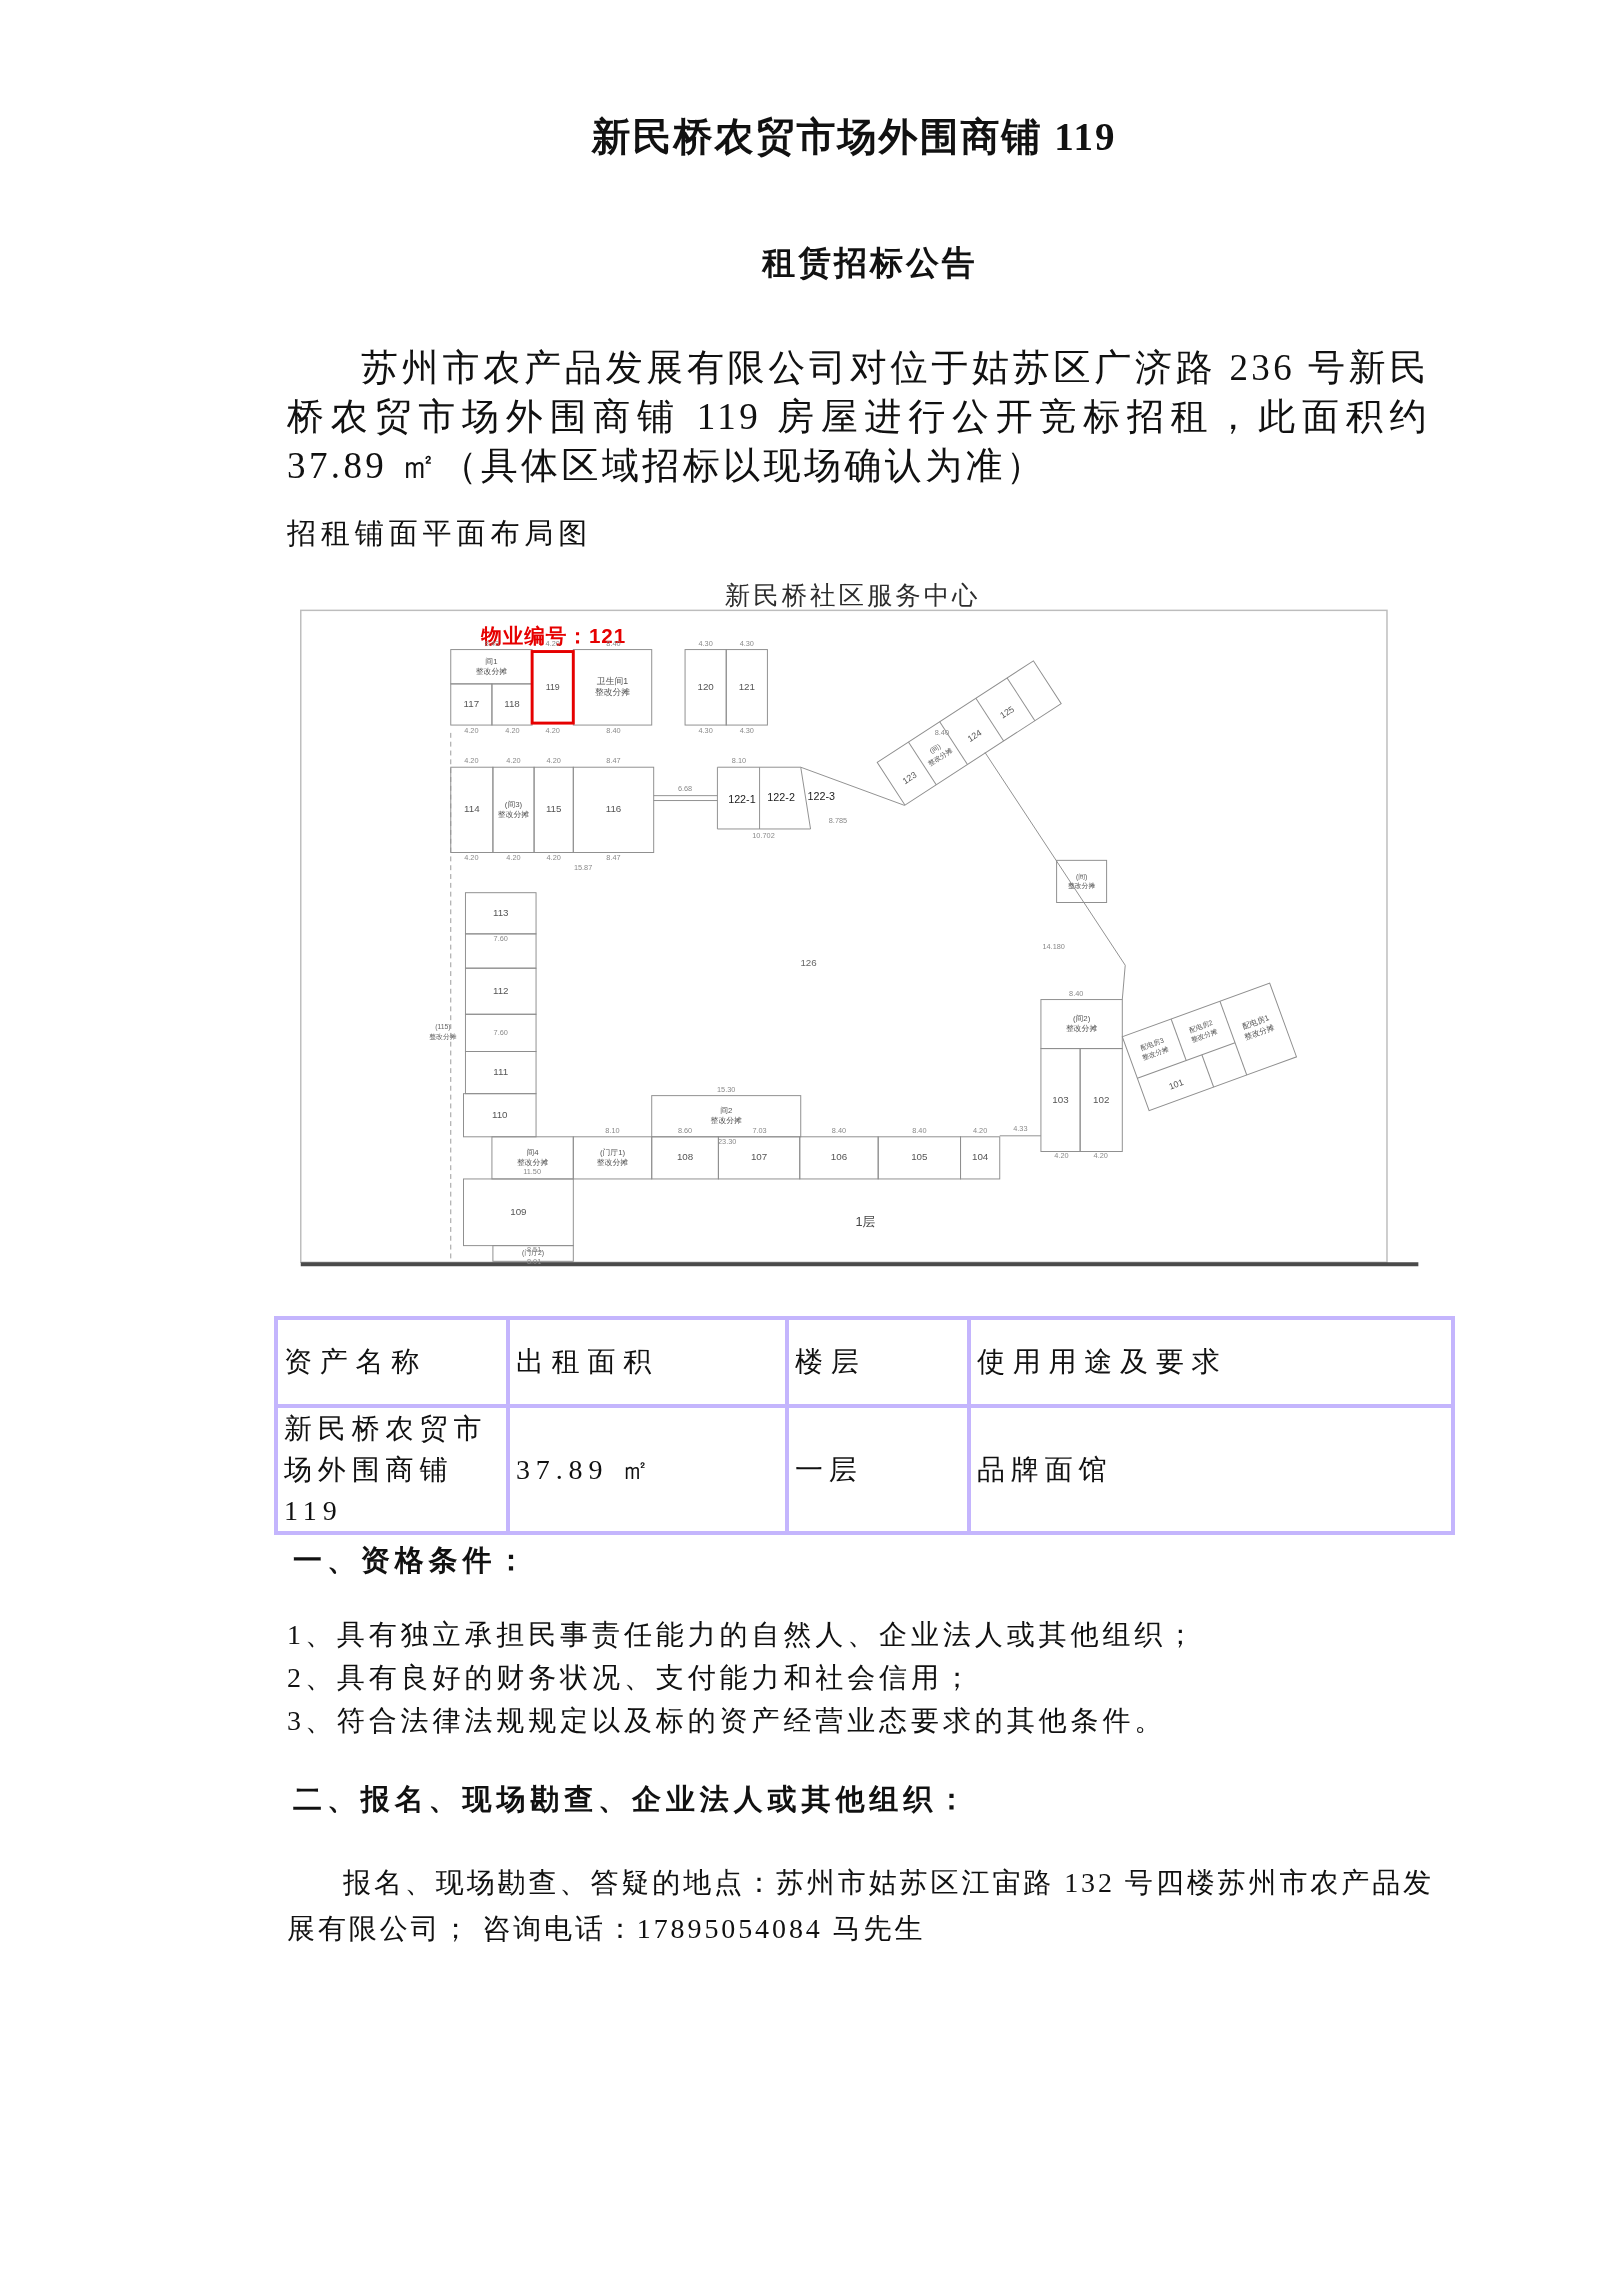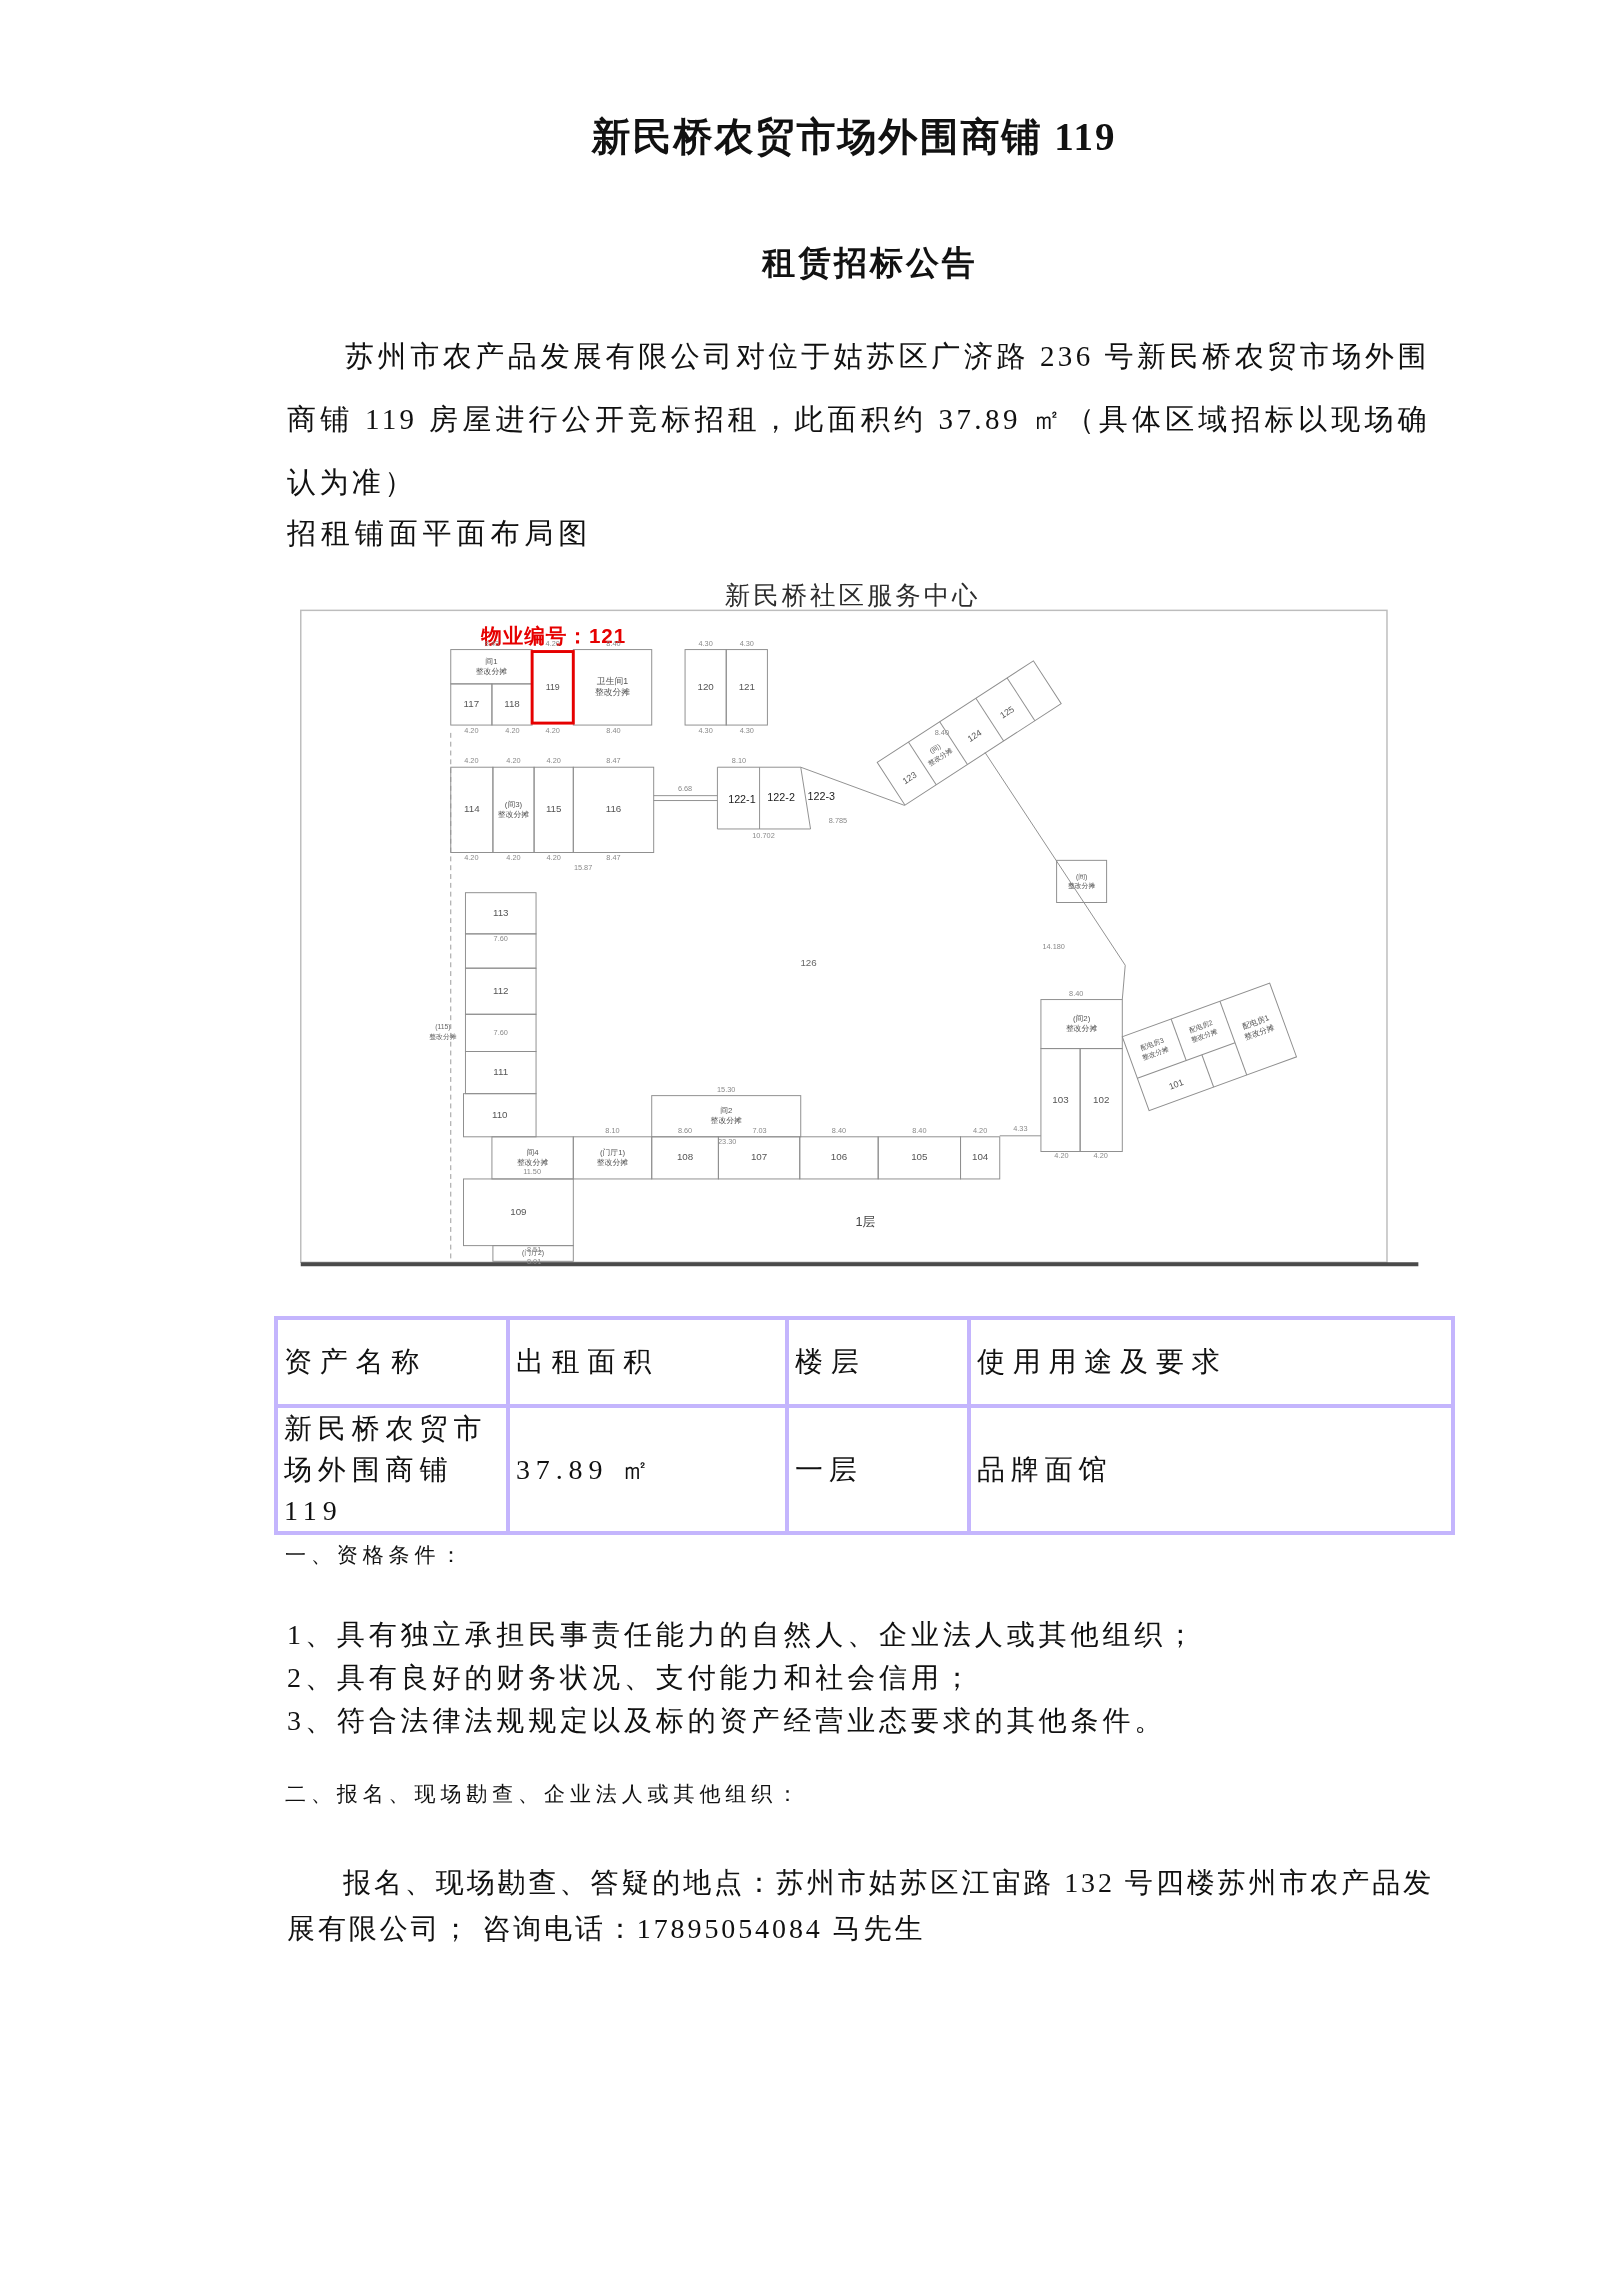--- a/index.html
+++ b/index.html
@@ -2,33 +2,33 @@
 <html><head>
 <meta charset="utf-8">
 <style>
   html,body{margin:0;padding:0;background:#ffffff;}
   .page{position:relative;width:1620px;height:2292px;background:#fff;
         font-family:"Liberation Serif","DejaVu Serif",serif;color:#111;overflow:hidden;margin-left:44px;}
   .doc-title{position:absolute;top:110px;left:0;width:100%;text-align:center;
              font-size:39px;font-weight:bold;letter-spacing:2px;}
   .doc-subtitle{position:absolute;top:241px;left:16px;width:100%;text-align:center;
              font-size:33px;font-weight:bold;letter-spacing:2.9px;}
-  .intro{position:absolute;left:243px;top:325px;width:1143px;font-size:29px;
-         line-height:63px;letter-spacing:3.4px;text-indent:2em;text-align:justify;}
+  .intro{position:absolute;left:243px;top:343px;width:1143px;font-size:37px;
+         line-height:49px;letter-spacing:3.4px;text-indent:2em;text-align:justify;}
   .plan-caption{position:absolute;left:243px;top:514px;font-size:29px;letter-spacing:4.9px;}
   .plan-wrap{position:absolute;left:245px;top:576px;width:1147px;height:703px;}
   .plan-wrap svg{width:100%;height:100%;font-family:"Liberation Sans","DejaVu Sans",sans-serif;}
   table.asset{position:absolute;left:230px;top:1316px;width:1178px;border-collapse:collapse;
               table-layout:fixed;font-size:28px;}
   table.asset th,table.asset td{border:4px solid #c4b5fd;text-align:left;vertical-align:middle;
               font-weight:normal;padding:0 5.9px;box-sizing:border-box;}
   table.asset th{height:88px;letter-spacing:7.8px;}
   table.asset td{height:92px;letter-spacing:5.9px;line-height:41px;}
   table.asset{border:2.9px solid #2b2b2b;}
-  .sec-heading{position:absolute;left:241px;font-size:21px;font-weight:normal;letter-spacing:4.9px;
+  .sec-heading{position:absolute;left:249px;font-size:29px;font-weight:bold;letter-spacing:4.9px;
                font-family:"Liberation Sans","DejaVu Sans",sans-serif;}
   .sec1-items{position:absolute;left:243px;top:1613px;width:1157px;font-size:28px;
               line-height:43px;letter-spacing:3.9px;}
   .contact{position:absolute;left:243px;top:1860px;width:1147px;font-size:28px;
            line-height:46px;letter-spacing:2.9px;text-indent:2em;text-align:justify;}
 </style>
 </head>
 <body>
 
 <div class="page">

